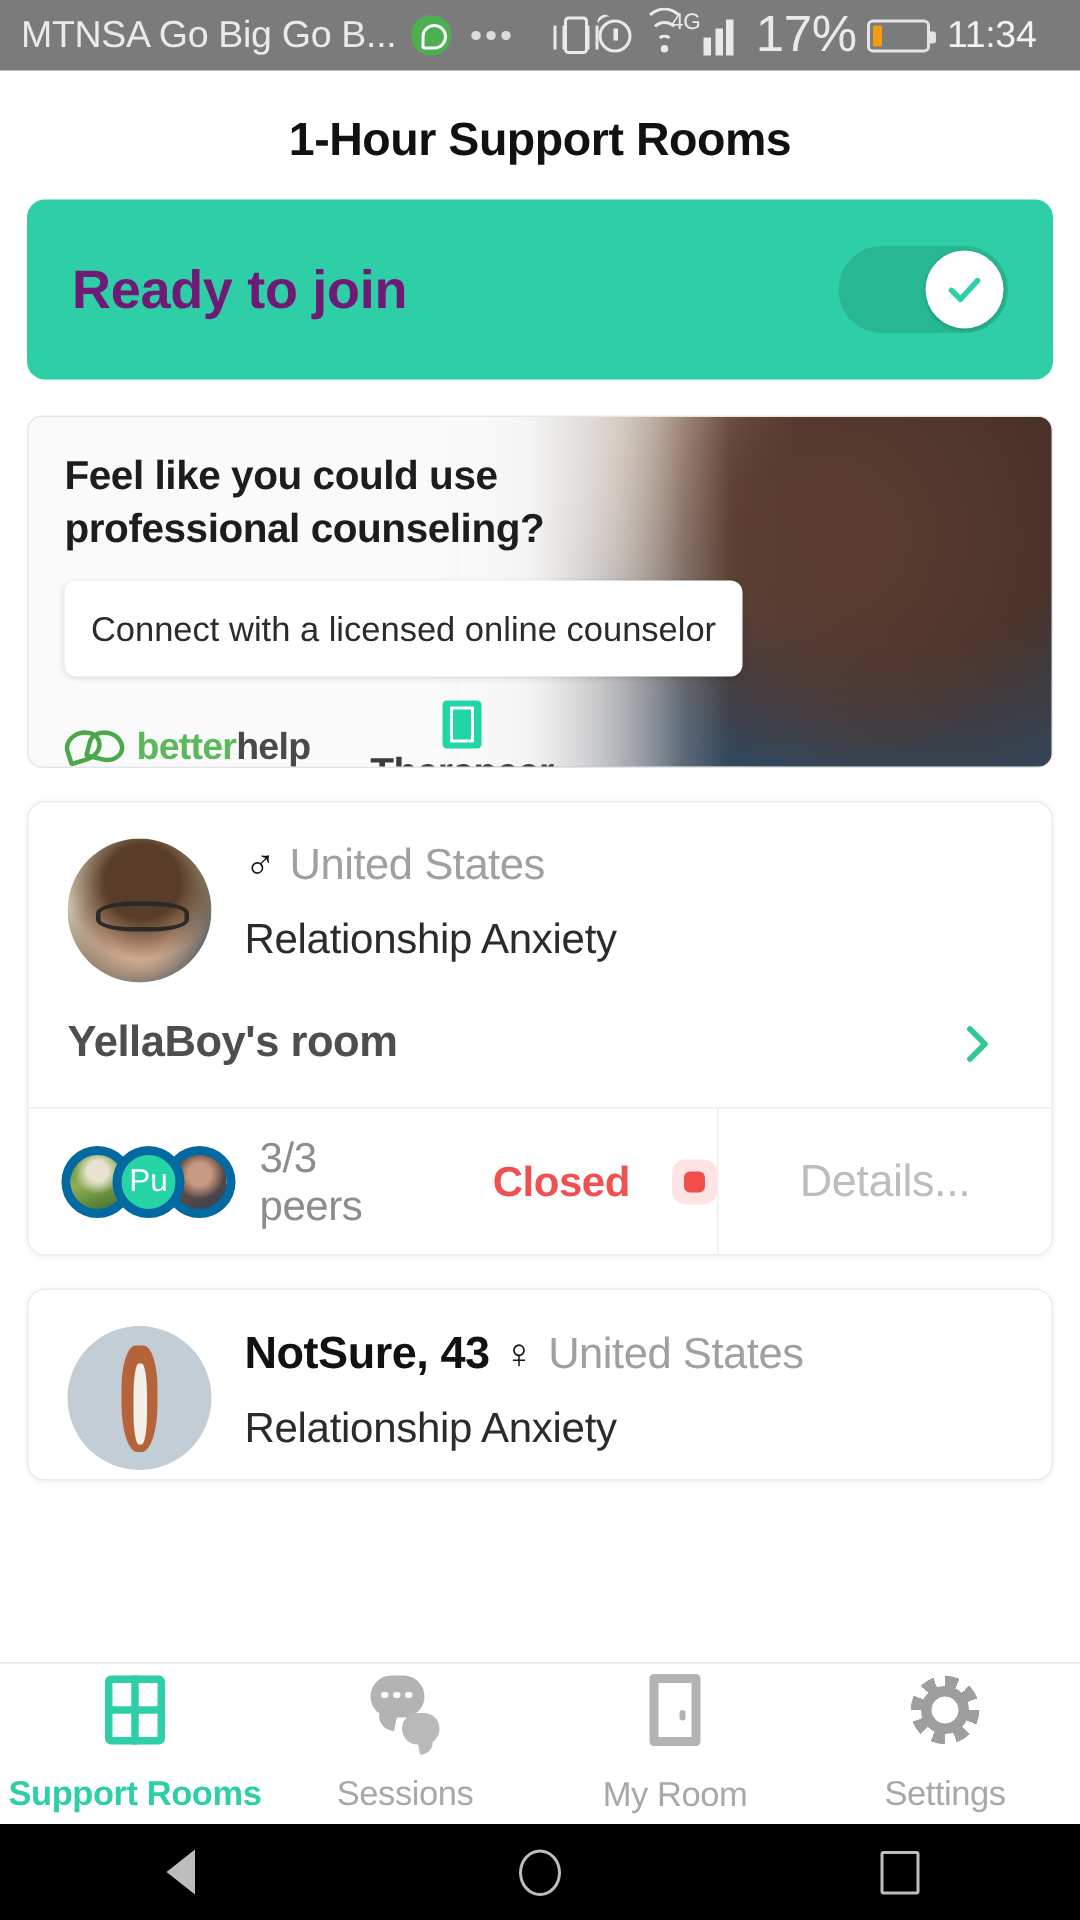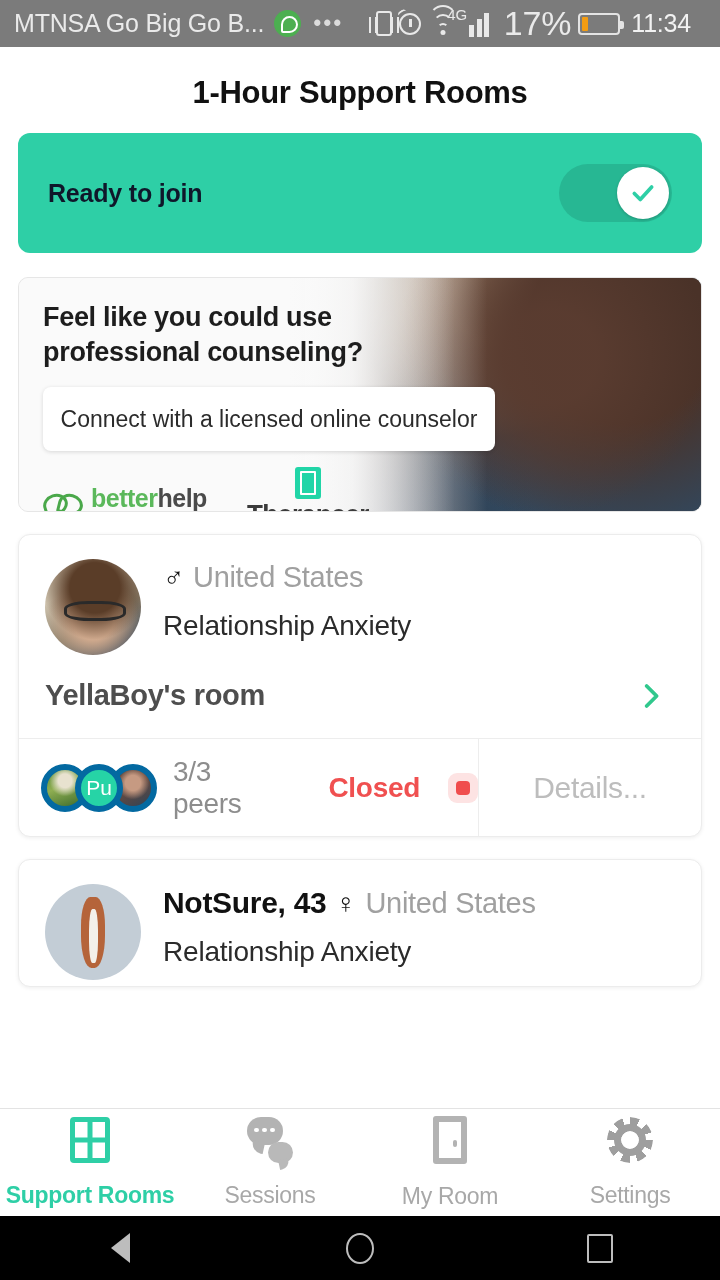--- a/index.html
+++ b/index.html
@@ -97,22 +97,22 @@
   
   .ready{
     margin:0 18px;
     height:120px;
     background:#2ecfa6;
     border-radius:12px;
     display:flex; align-items:center; justify-content:space-between;
     padding:0 30px 0 30px;
   }
   .ready-label{
-    font-size:25px;
-    color:#0f172a;
+    font-size:36px;
+    color:#701a75;
     font-weight:bold;
     letter-spacing:-0.2px;
   }
   .switch{
     width:113px;height:58px;border-radius:29px;
     background:#27b793;
     position:relative;
     display:flex;align-items:center;
   }
   .knob{
@@ -160,21 +160,21 @@
     margin-top:18px;
     background:#ffffff;
     border-radius:8px;
     height:64px;
     width:452px;
     display:flex;align-items:center;justify-content:center;
     font-size:23px;color:#2b2b2b;
     box-shadow:0 1px 4px rgba(0,0,0,.14);
   }
   .ad-brands{ margin-top:16px; display:flex; align-items:center; gap:40px; }
-  .bh{ display:flex;align-items:flex-end;gap:8px;}
+  .bh{ display:flex;align-items:flex-start;gap:8px;}
   .bh-mark{ width:40px;height:22px;position:relative;}
   .bh-mark:before,.bh-mark:after{
     content:"";position:absolute;top:3px;width:19px;height:15px;
     border:3.5px solid #4aa84a;border-radius:50% 50% 50% 10%;
   }
   .bh-mark:before{left:0;transform:rotate(-18deg);}
   .bh-mark:after{right:0;transform:rotate(14deg);}
   .bh-txt{font-size:25px;font-weight:bold;letter-spacing:-0.5px;}
   .bh-txt .a{color:#5bb85b;}
   .bh-txt .b{color:#4a4a4a;}

